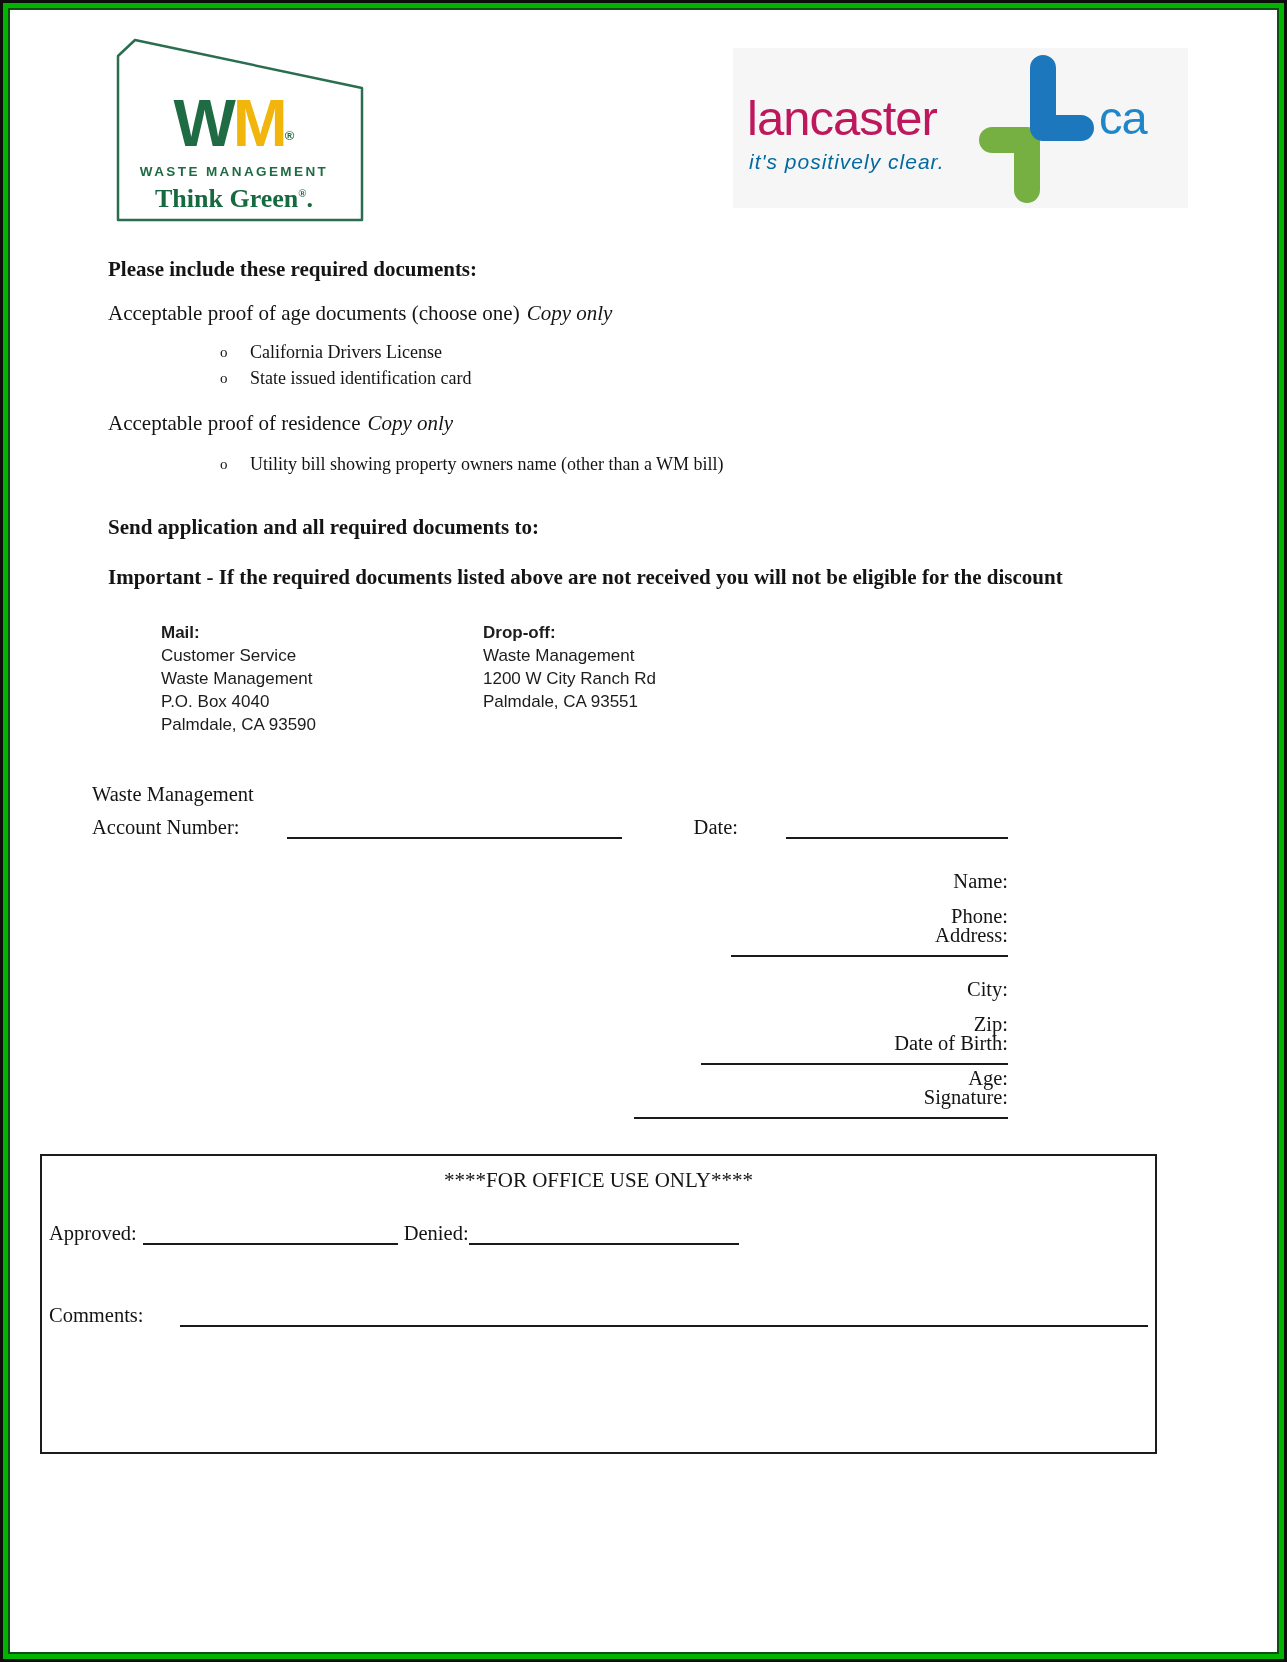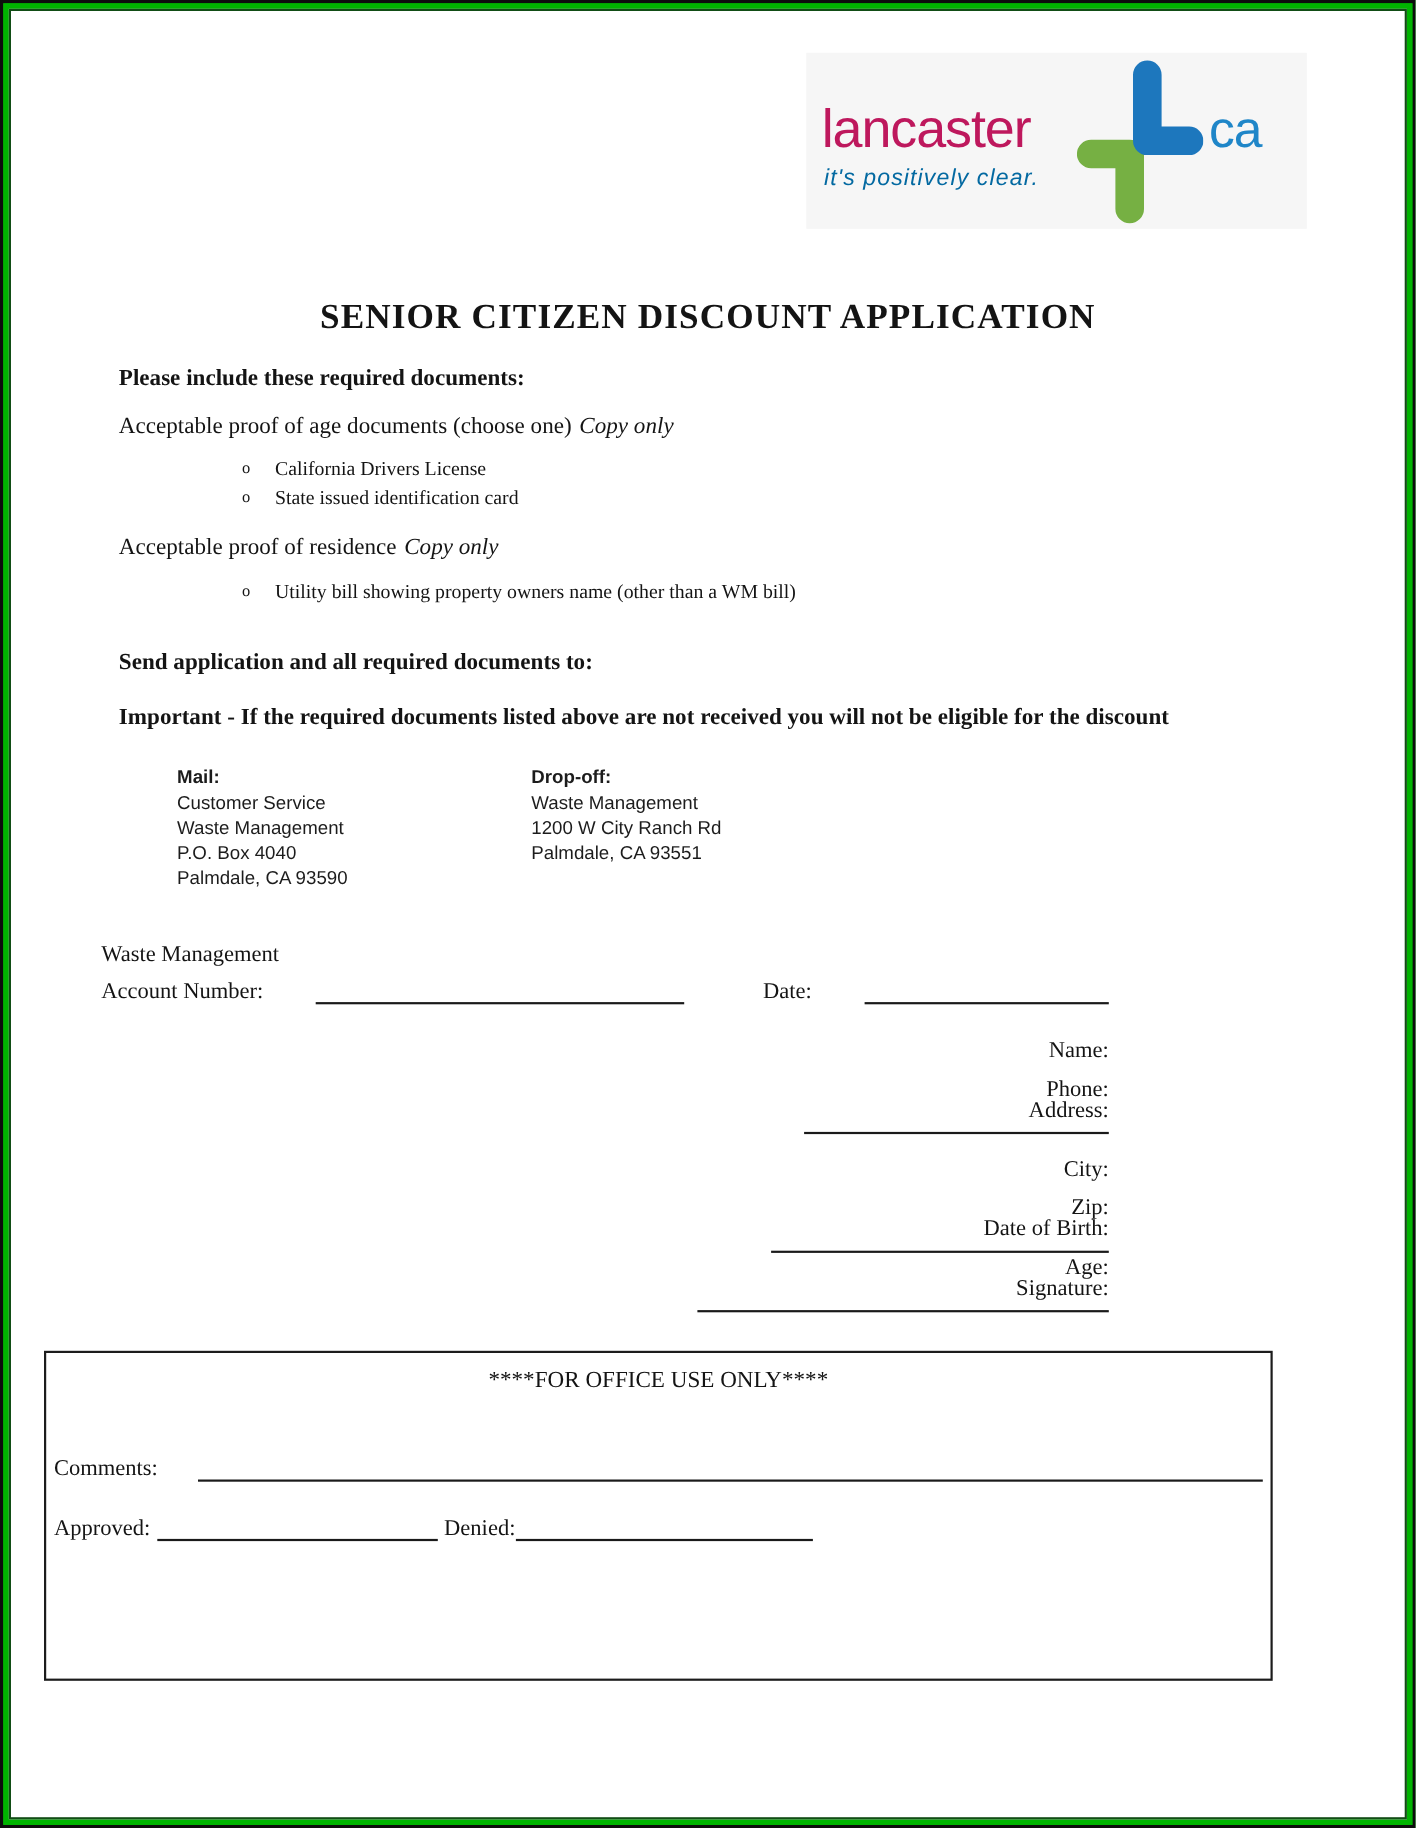--- a/index.html
+++ b/index.html
@@ -104,33 +104,44 @@
 </style>
 </head>
 <body>
 
 <div class="page">
  <div class="frame">
   <div class="inner">
 
     <div class="header">
 
+      <div class="wm-logo">
+        <svg class="wm-outline" width="268" height="195" viewBox="0 0 268 195">
+          <path d="M 18,22 L 35,6 L 262,54 L 262,186 L 18,186 Z" fill="#ffffff" stroke="#2a6e4f" stroke-width="2.5" stroke-linejoin="round"></path>
+        </svg>
+        <div class="wm-mono">
+          <span class="wm-w">W</span><span class="wm-m">M</span><span class="wm-reg1">®</span>
+        </div>
+        <div class="wm-name">WASTE MANAGEMENT</div>
+        <div class="wm-tag">
+          <span>Think Green</span><span class="wm-reg2">®</span><span>.</span>
+        </div>
+      </div>
 
       <div class="lanc">
         <div class="lanc-name">lancaster</div>
         <div class="lanc-tagline">it's positively clear.</div>
         <svg class="lanc-plus" width="115" height="150" viewBox="0 0 115 150">
           <polyline points="13,86 48,86 48,136" fill="none" stroke="#76b043" stroke-width="26" stroke-linecap="round" stroke-linejoin="round"></polyline>
           <polyline points="64,14 64,74 102,74" fill="none" stroke="#1d77bd" stroke-width="26" stroke-linecap="round" stroke-linejoin="round"></polyline>
         </svg>
         <div class="lanc-ca">ca</div>
       </div>
     </div>
 
-    <div class="title">SENIOR CITIZEN DISCOUNT APPLICATION</div>
 
     <div class="instructions">
       <div class="h-include">Please include these required documents:</div>
 
       <div class="proof">
         <span>Acceptable proof of age documents (choose one)</span><span class="note">Copy only</span>
       </div>
 
       <div class="bullet-list">
         <div class="bullet-item">
@@ -213,28 +224,28 @@
       <div class="frow">
         <span>Signature:</span>
         <span class="fl fl-flex gap-sig"></span>
       </div>
     </div>
 
     <div class="office">
       <div class="office-heading">****FOR OFFICE USE ONLY****</div>
 
 
-      <div class="orow orow-comments">
-        <span>Comments:</span>
-        <span class="fl ol-comments"></span>
-      </div>
-
       <div class="orow orow-2">
         <span>Approved:</span>
         <span class="fl ol-approved olbl-gap-sm"></span>
         <span class="olbl-gap-sm">Denied:</span>
         <span class="fl ol-denied"></span>
       </div>
+
+      <div class="orow orow-comments">
+        <span>Comments:</span>
+        <span class="fl ol-comments"></span>
+      </div>
     </div>
 
   </div>
  </div>
 </div>
 
 </body></html>

